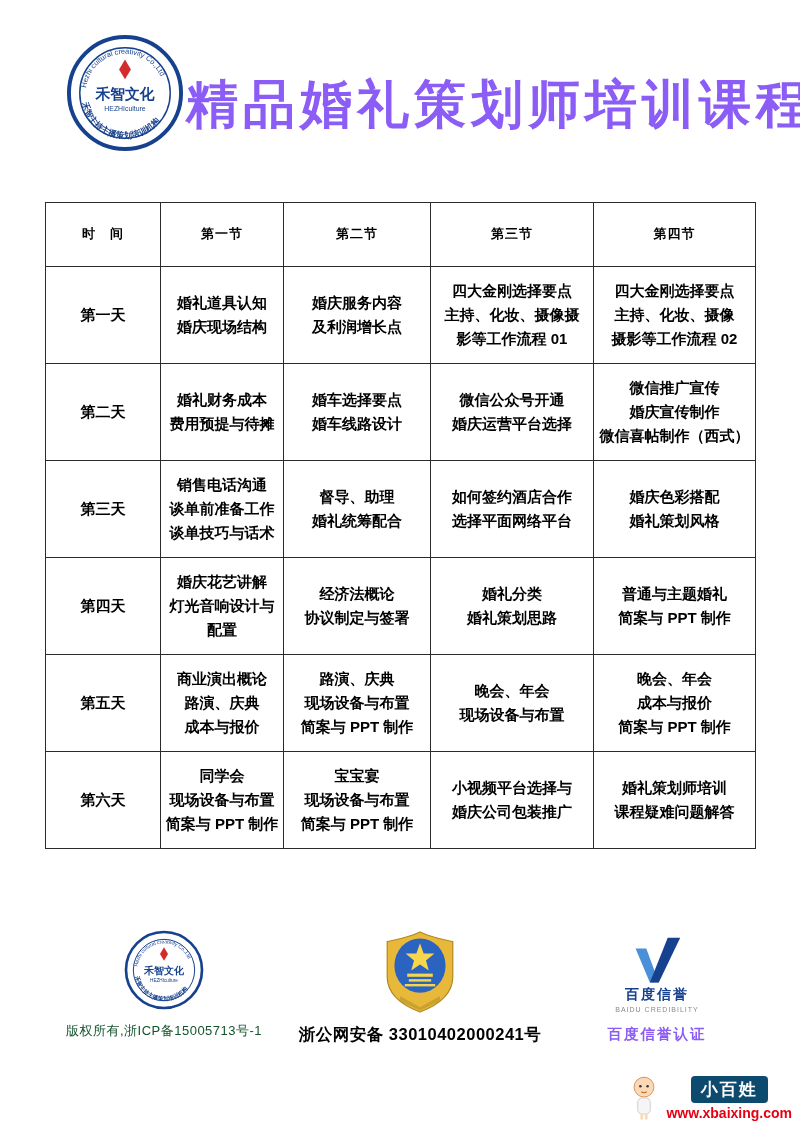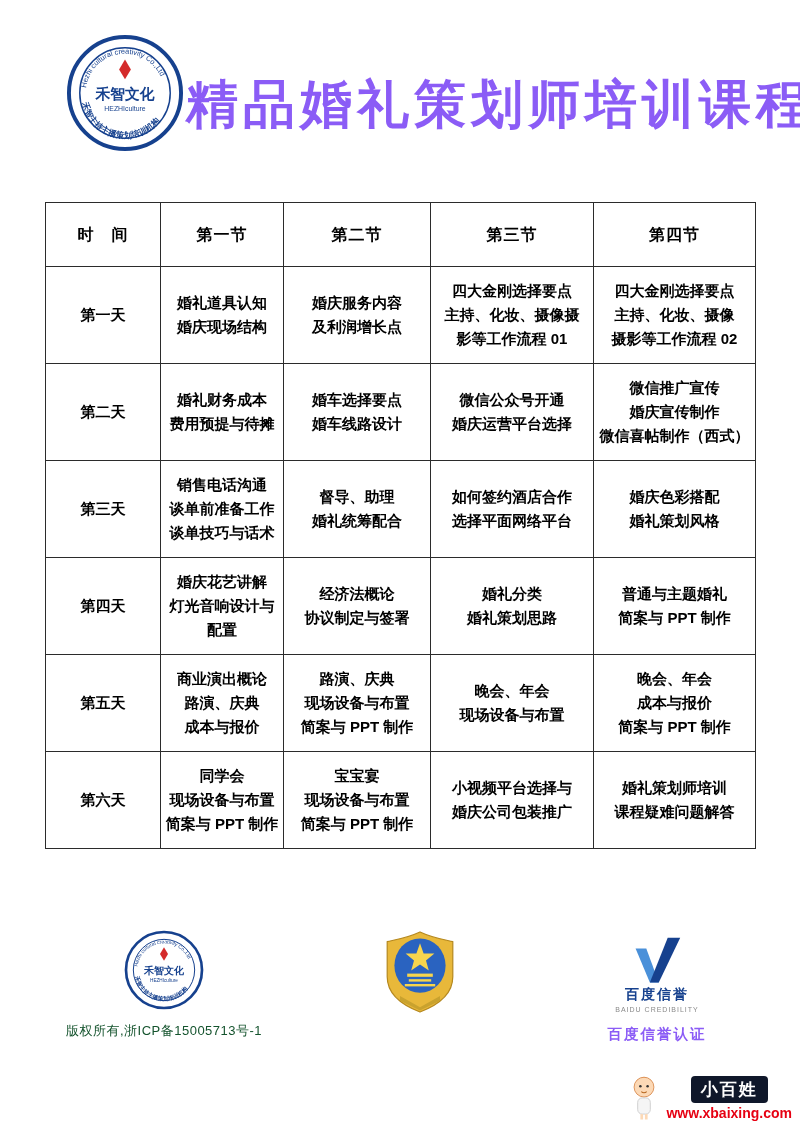--- a/index.html
+++ b/index.html
@@ -21,21 +21,21 @@
   
   table.schedule {
     position:absolute; left:45px; top:202px; width:710px;
     border-collapse:collapse; table-layout:fixed;
   }
   .schedule th, .schedule td {
     border:1px solid #2b2b2b; text-align:center; vertical-align:middle;
     font-size:15px; font-weight:bold; color:#000;
     white-space:pre-line; line-height:1.6; padding:4px 2px;
   }
-  .schedule thead th { height:55px; font-size:16px; letter-spacing:1px; }
+  .schedule thead th { height:55px; font-size:13px; letter-spacing:1px; }
   .schedule tbody td { height:88px; }
 
   
   .footer-left  { position:absolute; left:48px;  top:930px; width:232px; display:flex; flex-direction:column; align-items:center; gap:12px; }
   .footer-center{ position:absolute; left:293px; top:930px; width:254px; display:flex; flex-direction:column; align-items:center; gap:10px; }
   .footer-right { position:absolute; left:572px; top:936px; width:170px; display:flex; flex-direction:column; align-items:center; }
 
   .logo-small { width:80px; height:80px; }
   .copyright-text { font-size:13px; color:#14532d; letter-spacing:0.5px; }
   .badge-svg { width:72px; height:84px; }
@@ -43,21 +43,21 @@
   .baidu-logo { width:54px; height:50px; }
   .baidu-name { font-size:14px; font-weight:bold; color:#16418e; margin-top:0; letter-spacing:2px; }
   .baidu-en   { font-size:7px; color:#8a8a8a; letter-spacing:1px; margin-top:2px; }
   .baidu-cert { font-size:14.5px; font-weight:bold; color:#8b5cf6; margin-top:12px; letter-spacing:2px; }
 
   
   .watermark { position:absolute; right:8px; top:1072px; display:flex; align-items:flex-start; gap:4px; }
   .wm-char { width:36px; height:50px; }
   .wm-text { display:flex; flex-direction:column; align-items:center; gap:2px; padding-top:4px; }
   .wm-badge {
-    background:#0f172a; color:#fff; font-weight:bold; font-size:17px;
+    background:#0c4a6e; color:#fff; font-weight:bold; font-size:17px;
     padding:2px 10px; border-radius:4px; letter-spacing:2px;
   }
   .wm-url { color:#e60012; font-size:14px; font-weight:bold; }
 </style>
 </head>
 <body>
 
 <div class="logo-wrap">
   <svg viewBox="0 0 120 120" width="118" height="118">
     <circle cx="60" cy="60" r="57" fill="#ffffff" stroke="#16418e" stroke-width="4"></circle>
@@ -200,20 +200,21 @@
 <div class="footer-center">
   <svg class="badge-svg" viewBox="0 0 90 104">
     <path d="M 45 2 C 62 10 78 12 86 14 L 86 58 C 86 80 66 94 45 102 C 24 94 4 80 4 58 L 4 14 C 12 12 28 10 45 2 Z" fill="#e8b83a" stroke="#b5881e" stroke-width="1.5"></path>
     <ellipse cx="45" cy="44" rx="32" ry="34" fill="#2a63c0"></ellipse>
     <polygon points="45,16 49.5,29 63,29 52.5,37.5 56,50 45,42.5 34,50 37.5,37.5 27,29 40.5,29" fill="#f7d54d"></polygon>
     <rect x="29" y="54" width="32" height="4" fill="#f7d54d"></rect>
     <rect x="31" y="61" width="28" height="3" fill="#f7d54d"></rect>
     <rect x="26" y="67" width="38" height="3" fill="#f7d54d"></rect>
     <path d="M 20 82 L 45 96 L 70 82 L 70 88 L 45 100 L 20 88 Z" fill="#c9a22e"></path>
   </svg>
+  <div class="police-text">浙公网安备 33010402000241号</div>
 </div>
 
 <div class="footer-right">
   <svg class="baidu-logo" viewBox="0 0 60 56">
     <polygon points="6,14 18,14 32,52 22,52" fill="#4a90d9"></polygon>
     <polygon points="42,2 56,2 32,52 22,52" fill="#16418e"></polygon>
   </svg>
   <div class="baidu-name">百度信誉</div>
   <div class="baidu-en">BAIDU CREDIBILITY</div>
   <div class="baidu-cert">百度信誉认证</div>

